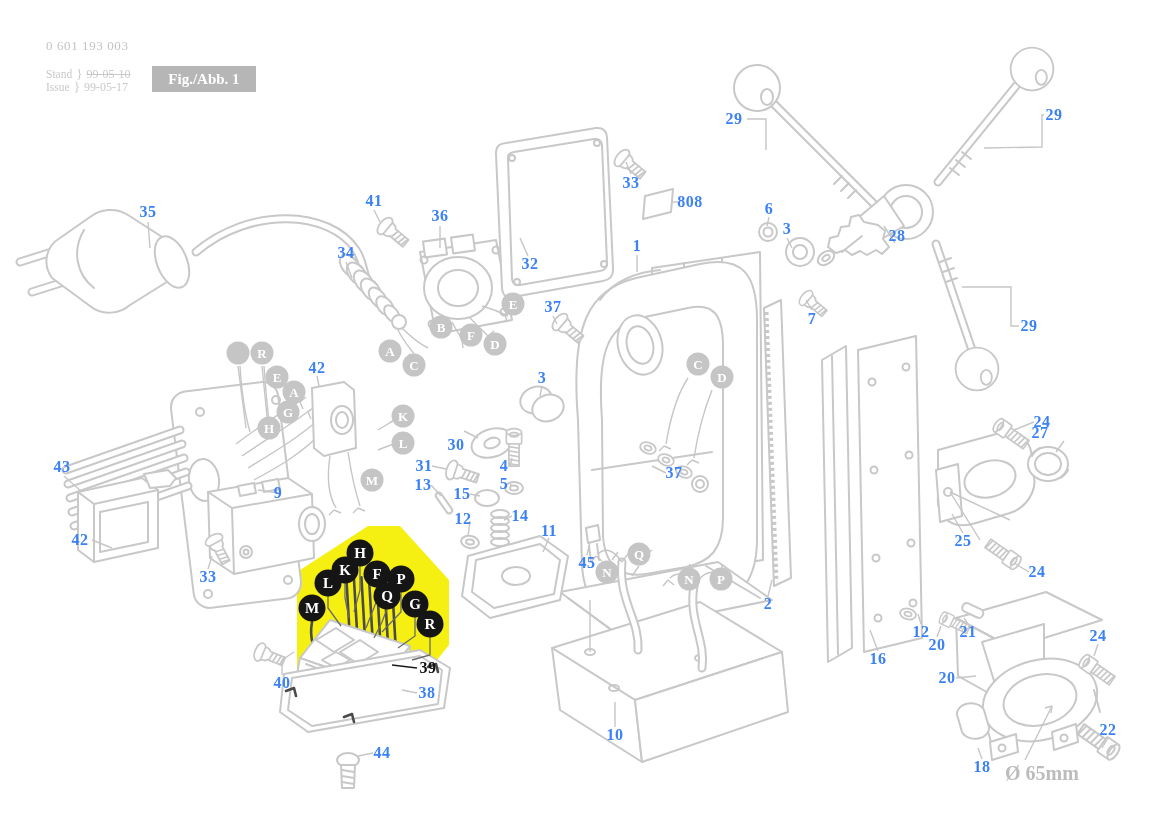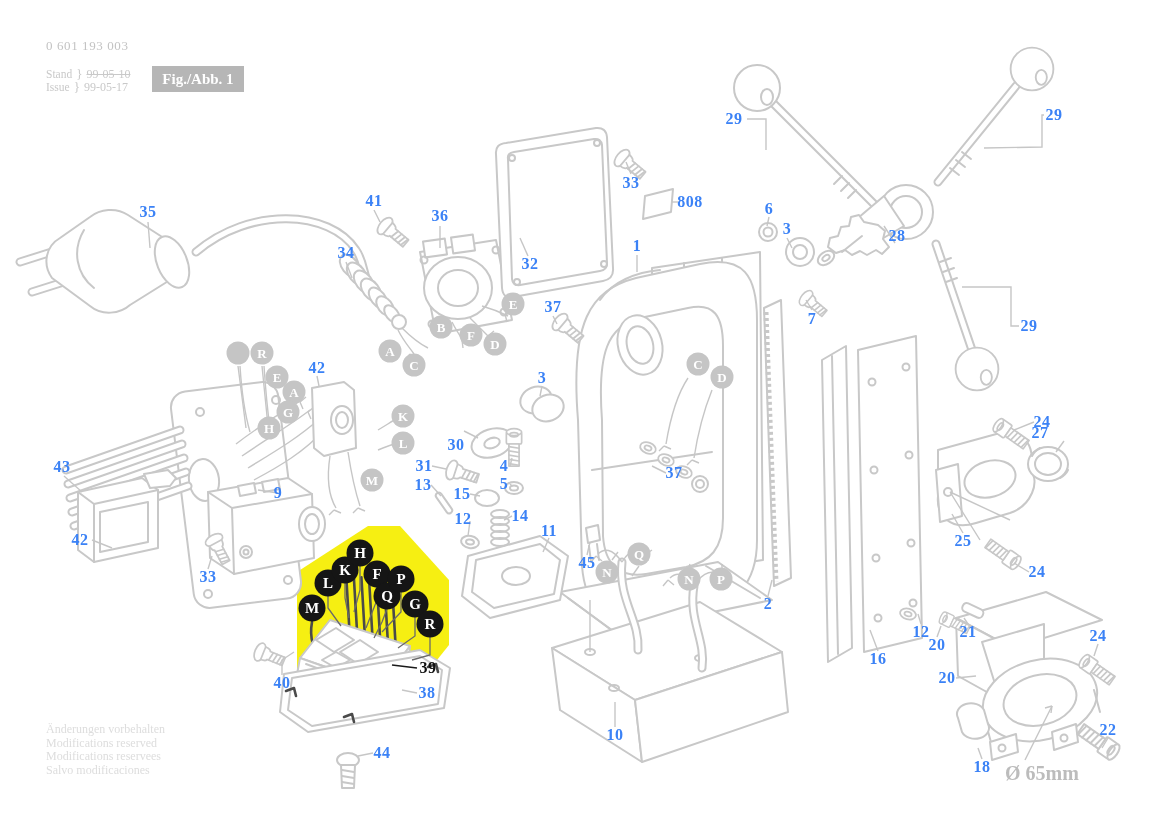--- a/index.html
+++ b/index.html
@@ -14,21 +14,21 @@
   .tubec{stroke:#fff;stroke-width:5;fill:none;stroke-linecap:round;}
   .dark{stroke:#4a4a4a;stroke-width:2.6;fill:none;stroke-linecap:round;}
   .dlead{stroke:#6a6a6a;stroke-width:1.3;fill:none;}
   .blead{stroke:#1a1a1a;stroke-width:1.6;fill:none;}
   
   .hdr-num{position:absolute;left:46px;top:38px;font-size:13px;color:#c3c3c3;letter-spacing:.6px;}
   .hdr-row{position:absolute;left:46px;font-size:11.5px;color:#c9c9c9;white-space:nowrap;}
   .hdr-row .brace{font-size:13px;margin:0 4px;}
   .hdr-row .dt{font-size:12px;}
   .struck{text-decoration:line-through;}
-  .figbox{position:absolute;left:152px;top:66px;width:92px;height:26px;background:#b6b6b6;
+  .figbox{position:absolute;left:152px;top:66px;width:104px;height:26px;background:#b6b6b6;
           color:#fff;font-weight:bold;font-size:15px;text-align:center;line-height:26px;}
   .footer{position:absolute;left:46px;top:723px;font-size:12px;line-height:13.5px;color:#dddddd;}
   .dimnote{position:absolute;transform:translate(-50%,-50%);font-weight:bold;font-size:20px;color:#bcbcbc;white-space:nowrap;}
   .plabel{position:absolute;transform:translate(-50%,-50%);font-weight:bold;font-size:16px;
           color:#3b82f6;letter-spacing:.5px;white-space:nowrap;}
   .plabel.em{color:#111;}
   .lcircle{position:absolute;transform:translate(-50%,-50%);width:23px;height:23px;border-radius:50%;
            background:#c5c5c5;color:#fff;font-weight:bold;font-size:13px;line-height:23px;text-align:center;}
   .lcircle.black{width:27px;height:27px;background:#151515;font-size:15px;line-height:27px;}
 </style>
@@ -398,26 +398,20 @@
 
   <div class="hdr-num">0 601 193 003</div>
   <div class="hdr-row" style="top:66px;">
     <span>Stand</span><span class="brace">}</span><span class="dt struck">99-05-10</span>
   </div>
   <div class="hdr-row" style="top:79px;">
     <span>Issue</span><span class="brace">}</span><span class="dt">99-05-17</span>
   </div>
   <div class="figbox">Fig./Abb. 1</div>
 
-  <div class="footer">
-    <div>Änderungen vorbehalten</div>
-    <div>Modifications reserved</div>
-    <div>Modifications reservees</div>
-    <div>Salvo modificaciones</div>
-  </div>
 
   <div class="dimnote" style="left:1042px;top:773px;">Ø 65mm</div>
 
   <div id="callouts" style="position:absolute;left:0;top:0;width:1168px;height:825px;">
       <span class="plabel" style="left: 148px; top: 212px;">35</span>
       <span class="plabel" style="left: 374px; top: 201px;">41</span>
       <span class="plabel" style="left: 440px; top: 216px;">36</span>
       <span class="plabel" style="left: 346px; top: 253px;">34</span>
       <span class="plabel" style="left: 530px; top: 264px;">32</span>
       <span class="plabel" style="left: 631px; top: 183px;">33</span>

